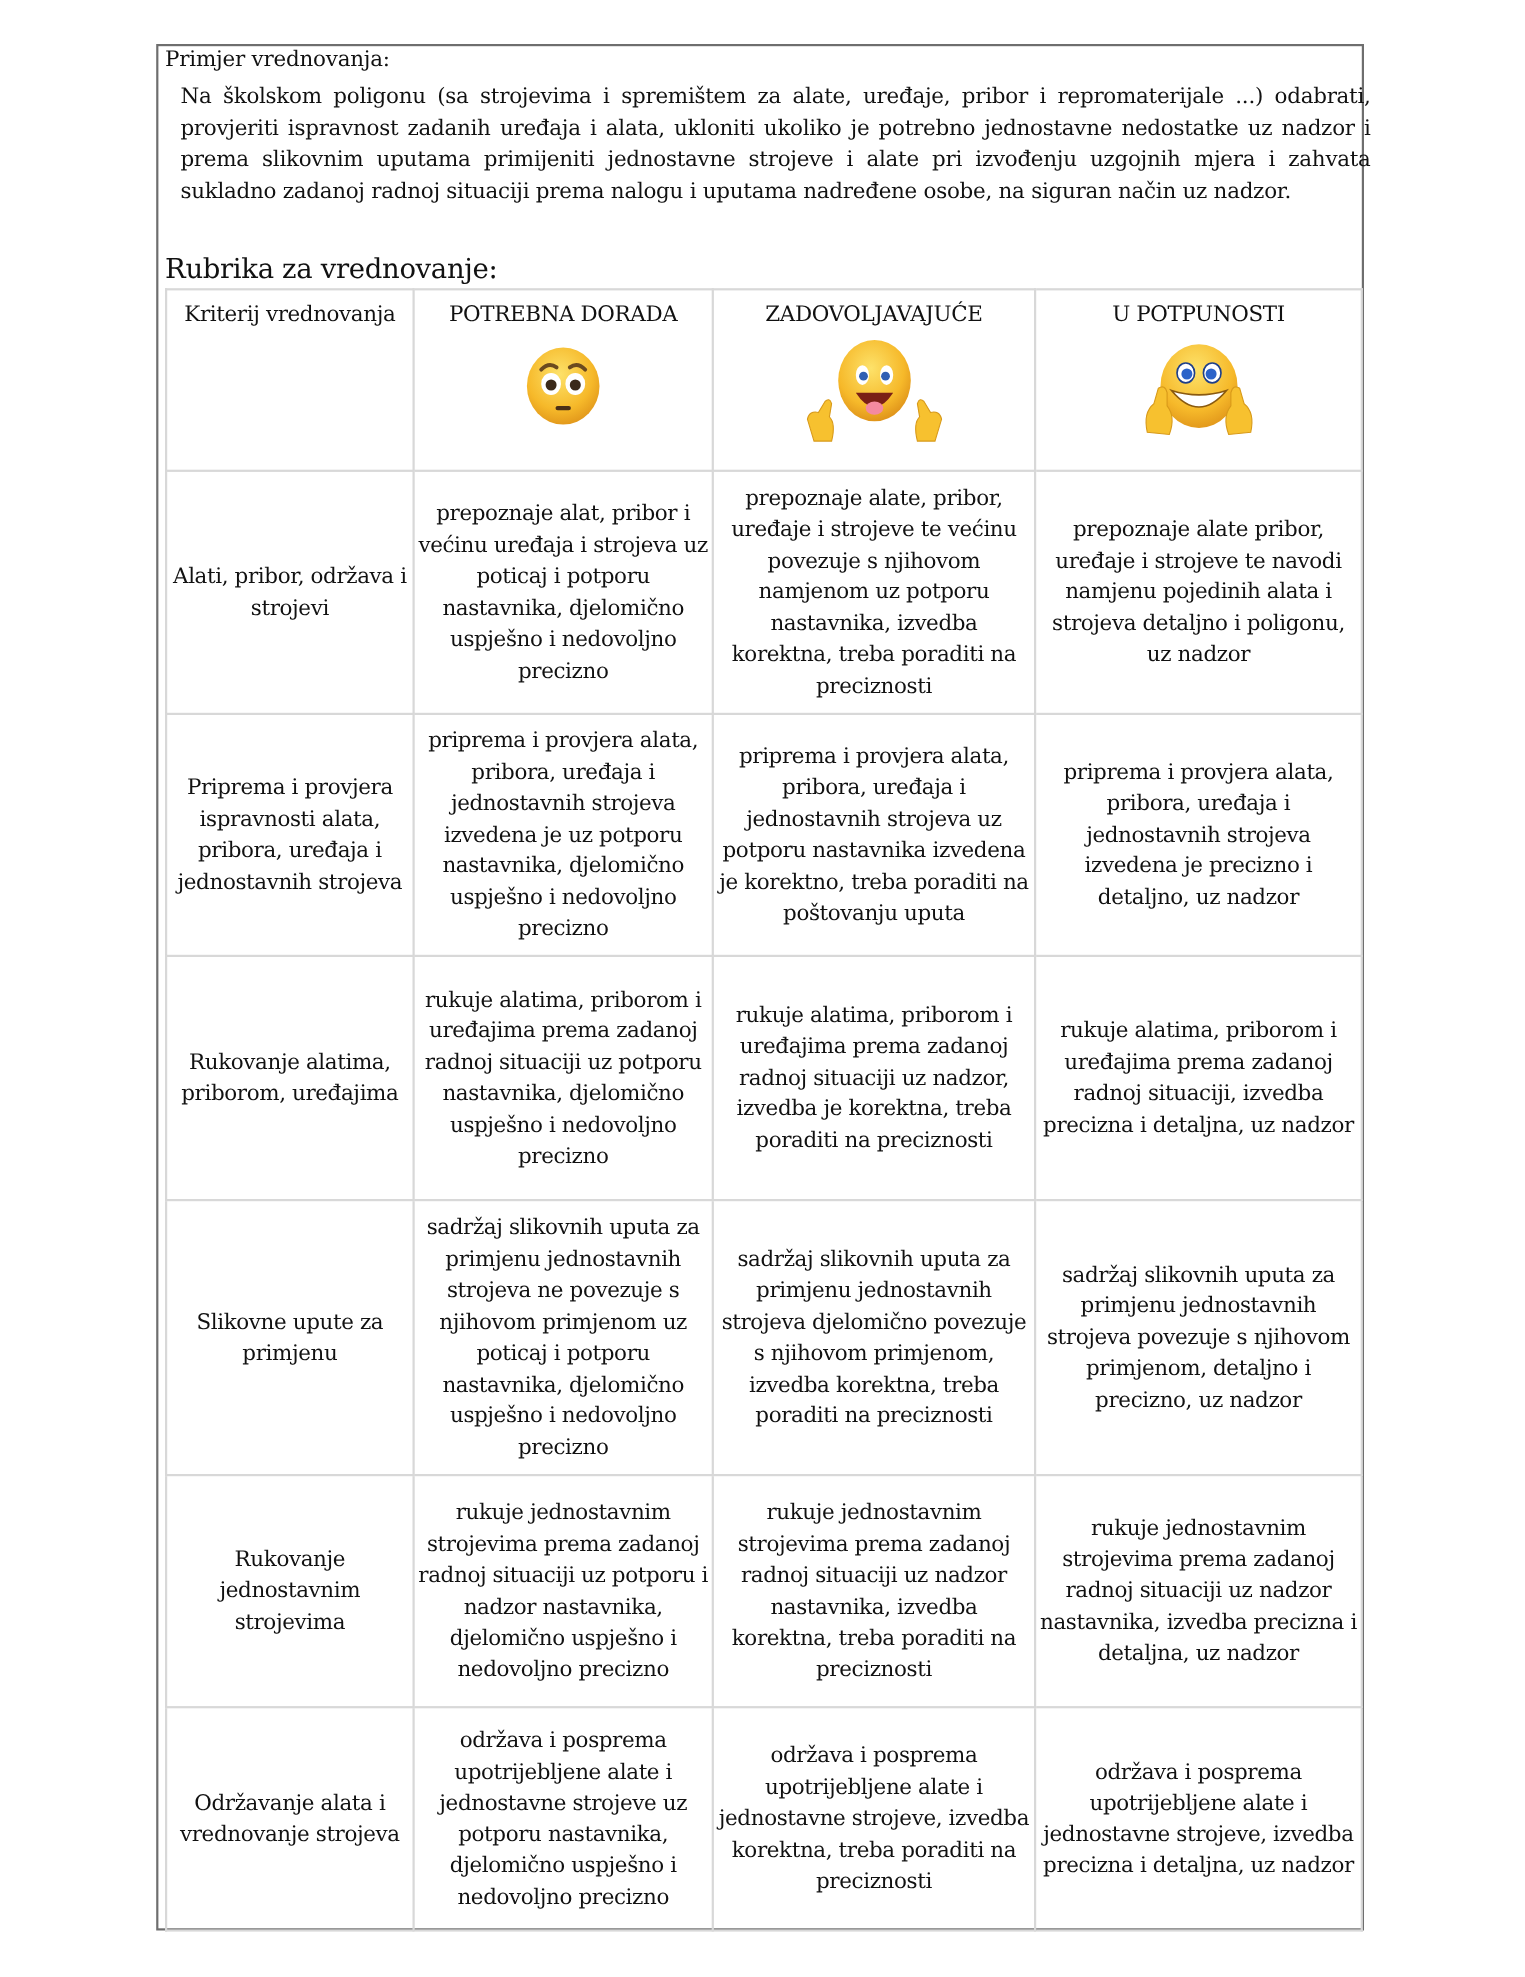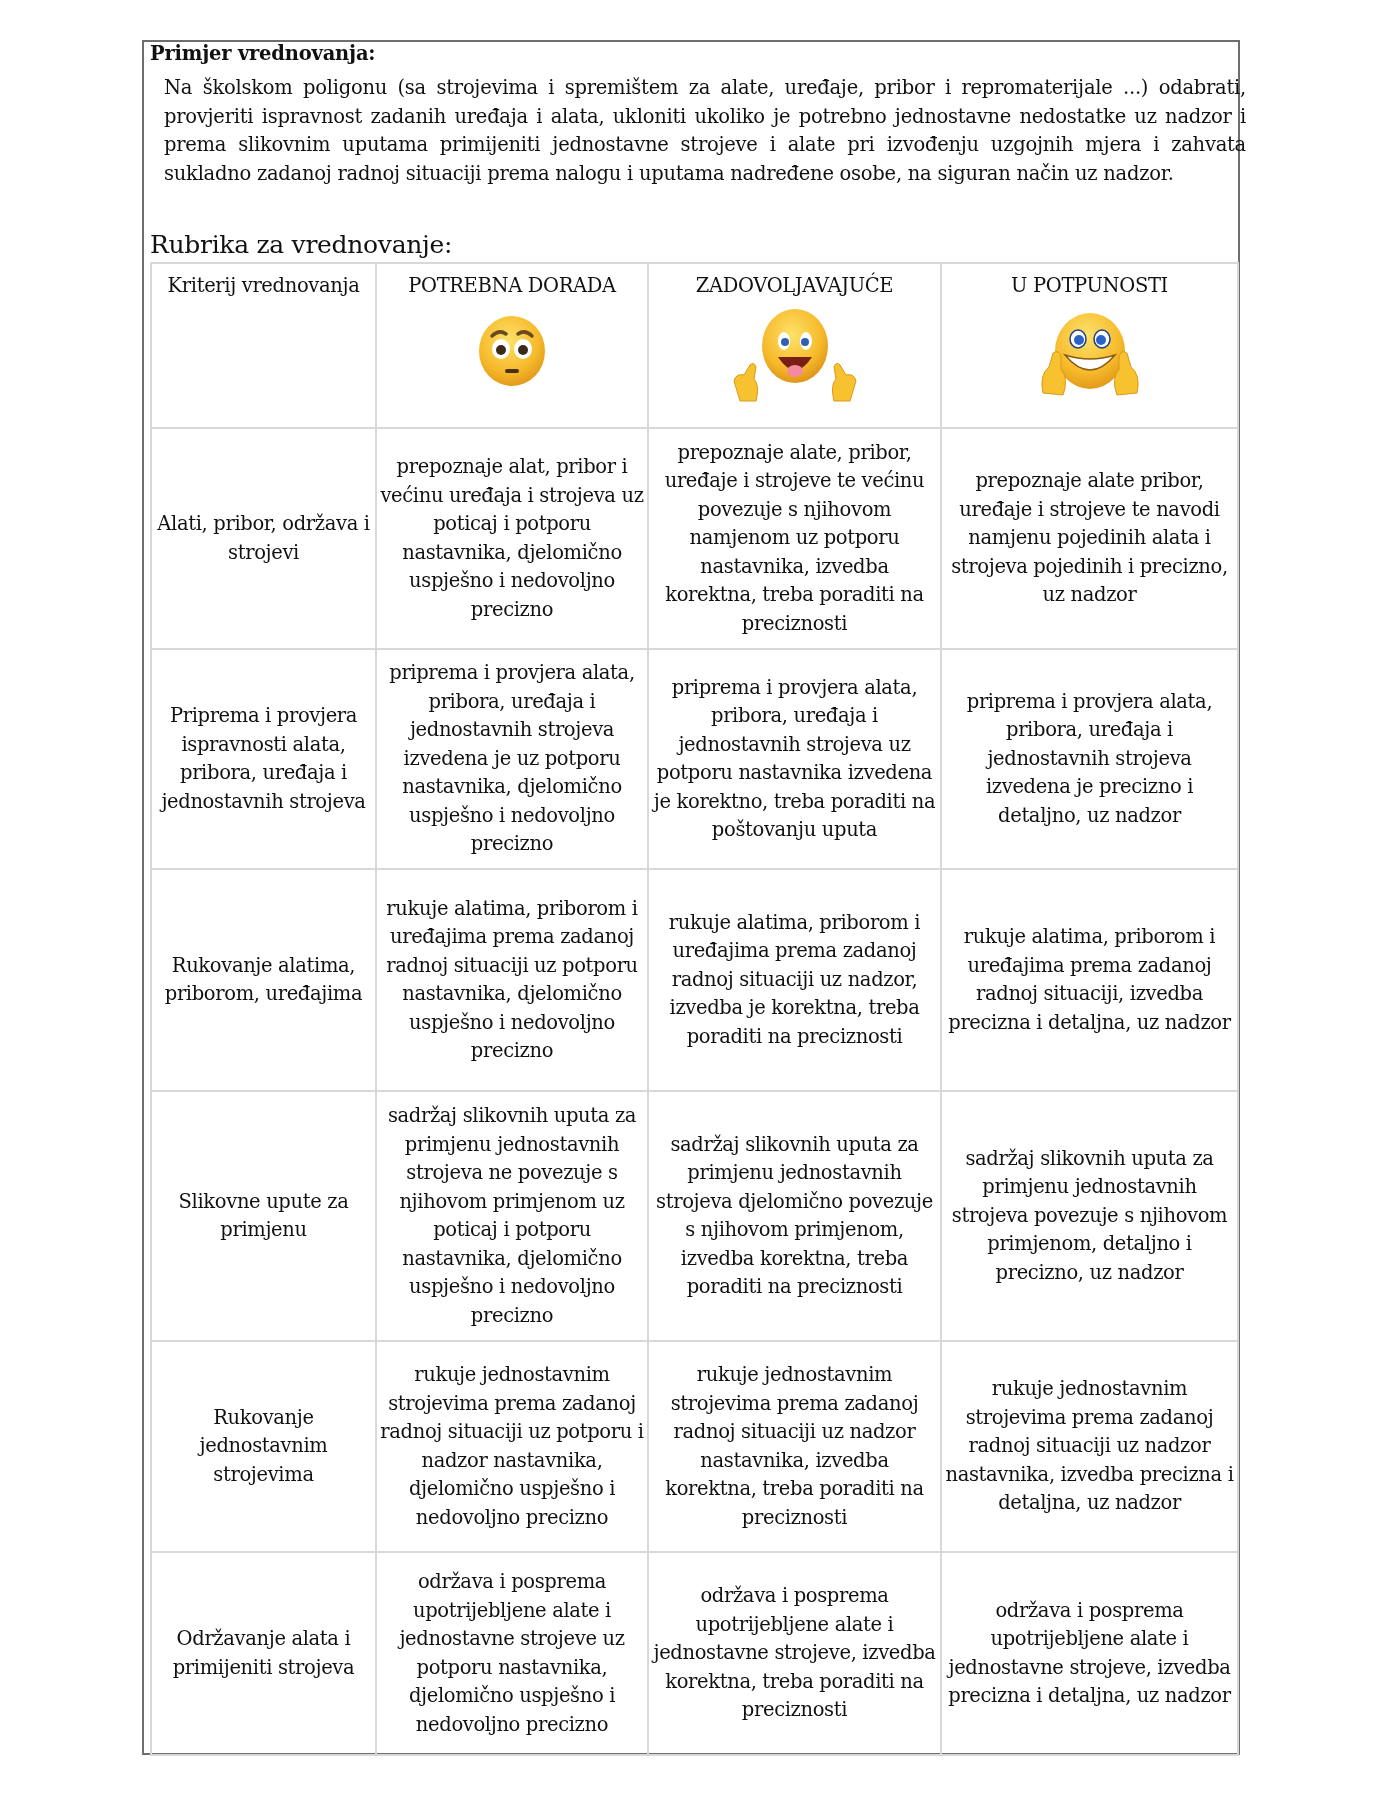--- a/index.html
+++ b/index.html
@@ -1,20 +1,20 @@
 <!DOCTYPE html>
 <html><head>
 <meta charset="utf-8">
 <style>
   html, body { margin: 0; padding: 0; background: #ffffff; }
   body { width: 1386px; height: 1797px; position: relative; overflow: hidden;
          font-family: "DejaVu Serif", "Liberation Serif", serif; color: #111; }
   .frame { position: absolute; left: 142px; top: 40px; width: 1098px; height: 1715px;
            border: 2px solid #6e6e6e; box-sizing: border-box; }
-  .title { position: absolute; left: 150px; top: 42px; font-size: 19.5px; font-weight: bold; letter-spacing: -0.2px; }
+  .title { position: absolute; left: 150px; top: 42px; font-size: 19.5px; font-weight: normal; letter-spacing: -0.2px; }
   .intro { position: absolute; left: 164px; top: 74px; width: 1082px; font-size: 19.5px; line-height: 28.5px;
            text-align: justify; text-align-last: left; letter-spacing: -0.25px; }
   .rubric-label { position: absolute; left: 150px; top: 230px; font-size: 25px; letter-spacing: -0.3px; }
   table.rubric { position: absolute; left: 150px; top: 262px; width: 1087px; border-collapse: collapse; table-layout: fixed; }
   table.rubric td { border: 2px solid #d8d8d8; text-align: center; vertical-align: middle;
                     font-size: 19.5px; line-height: 28.5px; letter-spacing: -0.35px; padding: 0 3px; }
   table.rubric tr.head td { vertical-align: top; padding-top: 8px; border-radius: 17px; }
   .col0 { width: 225px; } .col1 { width: 272px; } .col2 { width: 293px; } .col3 { width: 297px; }
   .emoji { display: block; margin: 8px auto 0 auto; }
   .hdr-txt { display: block; }
@@ -99,21 +99,21 @@
         <path d="M8 84 Q4 66 14 58 L18 44 Q24 40 26 48 L26 60 Q34 70 28 86 Z" fill="#f7c12f" stroke="#d89a1a" stroke-width="1"></path>
         <path d="M102 84 Q106 66 96 58 L92 44 Q86 40 84 48 L84 60 Q76 70 82 86 Z" fill="#f7c12f" stroke="#d89a1a" stroke-width="1"></path>
       </svg>
     </td>
   </tr>
 
   <tr style="height:221px">
     <td>Alati, pribor, održava i strojevi</td>
     <td>prepoznaje alat, pribor i većinu  uređaja i strojeva uz poticaj i potporu nastavnika, djelomično uspješno i nedovoljno precizno</td>
     <td>prepoznaje alate, pribor, uređaje i strojeve te većinu povezuje s njihovom namjenom uz potporu nastavnika, izvedba korektna, treba poraditi na preciznosti</td>
-    <td>prepoznaje alate pribor, uređaje i strojeve te navodi namjenu pojedinih alata i strojeva pojedinih i precizno, uz nadzor</td>
+    <td>prepoznaje alate pribor, uređaje i strojeve te navodi namjenu pojedinih alata i strojeva detaljno i poligonu, uz nadzor</td>
   </tr>
   <tr style="height:220px">
     <td>Priprema i provjera ispravnosti alata, pribora, uređaja i jednostavnih strojeva</td>
     <td>priprema i provjera alata, pribora, uređaja i jednostavnih strojeva izvedena je uz potporu nastavnika, djelomično uspješno i nedovoljno precizno</td>
     <td>priprema i provjera alata, pribora, uređaja i jednostavnih strojeva uz potporu nastavnika izvedena je korektno, treba poraditi na poštovanju uputa</td>
     <td>priprema i provjera alata, pribora, uređaja i jednostavnih strojeva izvedena je precizno i detaljno, uz nadzor</td>
   </tr>
   <tr style="height:222px">
     <td>Rukovanje alatima, priborom, uređajima</td>
     <td>rukuje alatima, priborom i uređajima prema zadanoj radnoj situaciji uz potporu nastavnika, djelomično uspješno i nedovoljno precizno</td>
@@ -126,19 +126,19 @@
     <td>sadržaj slikovnih uputa za primjenu jednostavnih strojeva djelomično povezuje s njihovom primjenom, izvedba korektna, treba poraditi na preciznosti</td>
     <td>sadržaj slikovnih uputa za primjenu jednostavnih strojeva povezuje s njihovom primjenom, detaljno i precizno, uz nadzor</td>
   </tr>
   <tr style="height:211px">
     <td>Rukovanje jednostavnim strojevima</td>
     <td>rukuje jednostavnim strojevima prema zadanoj radnoj situaciji uz potporu i nadzor nastavnika, djelomično uspješno i nedovoljno precizno</td>
     <td>rukuje jednostavnim strojevima prema zadanoj radnoj situaciji uz nadzor nastavnika, izvedba korektna, treba poraditi na preciznosti</td>
     <td>rukuje jednostavnim strojevima prema zadanoj radnoj situaciji uz nadzor nastavnika, izvedba precizna i detaljna, uz nadzor</td>
   </tr>
   <tr style="height:203px">
-    <td>Održavanje alata i primijeniti strojeva</td>
+    <td>Održavanje alata i vrednovanje strojeva</td>
     <td>održava i posprema upotrijebljene alate i jednostavne strojeve uz potporu nastavnika, djelomično uspješno i nedovoljno precizno</td>
     <td>održava i posprema upotrijebljene alate i jednostavne strojeve, izvedba korektna, treba poraditi na preciznosti</td>
     <td>održava i posprema upotrijebljene alate i jednostavne strojeve, izvedba precizna i detaljna, uz nadzor</td>
   </tr>
 </tbody>
   </table>
 
 </body></html>

